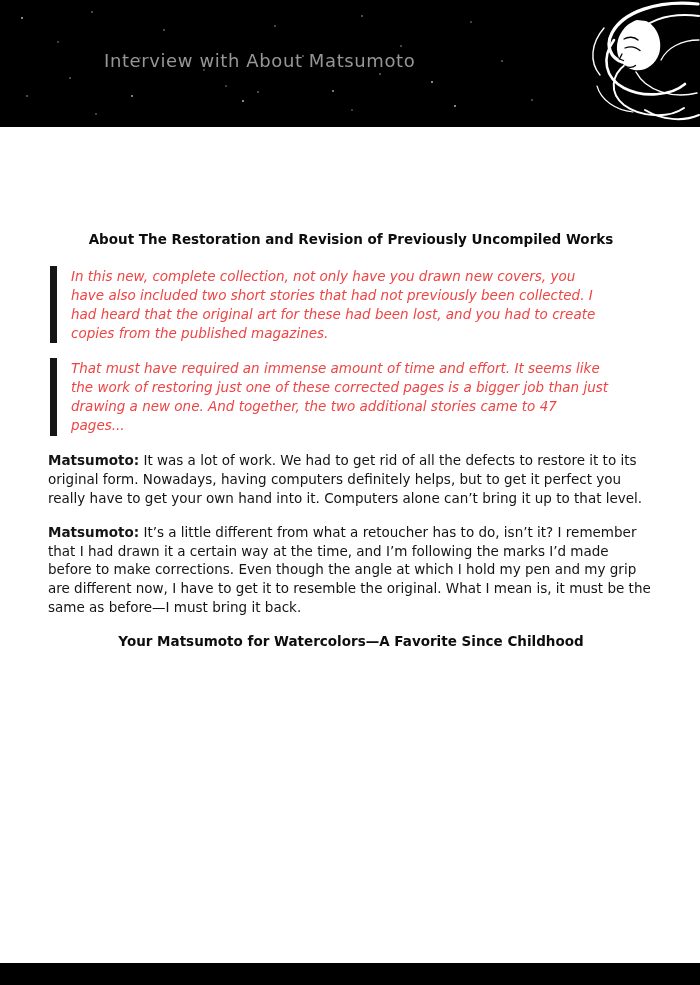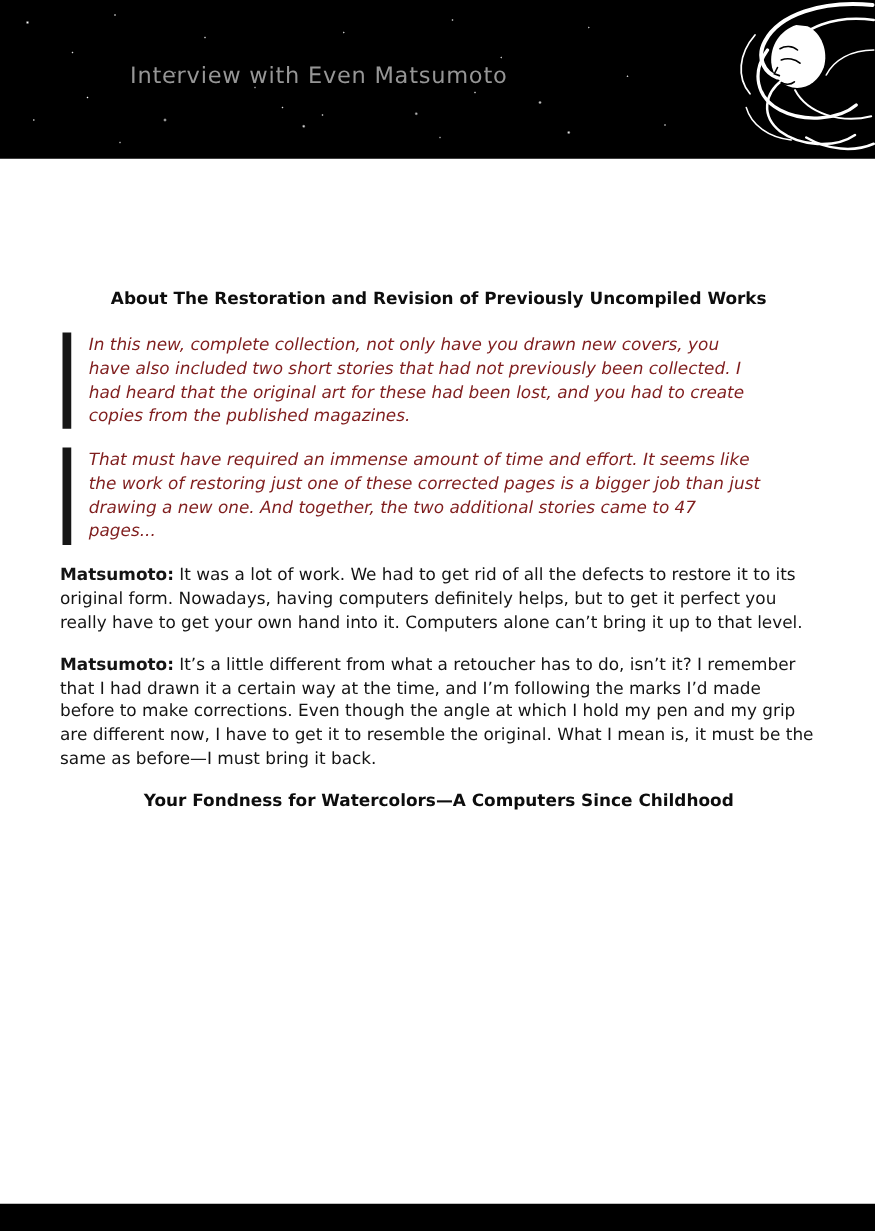--- a/index.html
+++ b/index.html
@@ -46,34 +46,34 @@
   .content{
     position:absolute;top:230px;left:48px;width:606px;
     font-size:13.5px;line-height:1.4;
   }
   .section-heading{
     font-size:13.5px;font-weight:bold;margin:0 0 17px 0;color:#0d0d0d;text-align:center;
   }
   .section-heading.second{margin-top:4px;}
   .quote{
     margin:0 0 15px 2px;padding:1px 0 1px 14px;width:540px;
-    border-left:7px solid #161616;font-style:italic;color:#7f1d1d;
+    border-left:7px solid #161616;font-style:italic;color:#ef4444;
   }
   .answer{margin:0 0 15px 0;}
   .speaker{font-weight:bold;}
   
   .footer{position:absolute;left:0;bottom:0;width:700px;height:22px;background:#000;}
 </style>
 </head>
 <body>
 
 <div class="page">
 
   <header class="header">
-    <div class="header-title">Interview with Even Matsumoto</div>
+    <div class="header-title">Interview with About Matsumoto</div>
     <svg class="portrait" width="215" height="127" viewBox="0 0 215 127" aria-hidden="true">
 
       <g stroke="#ffffff" fill="none" stroke-linecap="round">
         <path d="M213,4 C172,0 138,12 127,33 C120,46 126,58 137,62" stroke-width="3.2"></path>
         <path d="M214,16 C182,12 157,22 148,39" stroke-width="2"></path>
         <path d="M129,40 C116,58 120,78 139,88 C158,98 186,96 200,84" stroke-width="2.6"></path>
         <path d="M141,64 C126,75 124,93 139,105 C155,117 183,119 199,108" stroke-width="2"></path>
         <path d="M151,72 C161,91 188,99 212,93" stroke-width="1.5"></path>
         <path d="M119,28 C106,43 104,62 115,75" stroke-width="1.4"></path>
         <path d="M160,110 C177,120 198,122 214,115" stroke-width="2"></path>
@@ -106,20 +106,20 @@
 
     <p class="answer">
       <strong class="speaker">Matsumoto:</strong><span> It was a lot of work. We had to get rid of all the defects to restore it to its original form. Nowadays, having computers definitely helps, but to get it perfect you really have to get your own hand into it. Computers alone can’t bring it up to that level.</span>
     </p>
 
 
     <p class="answer">
       <strong class="speaker">Matsumoto:</strong><span> It’s a little different from what a retoucher has to do, isn’t it? I remember that I had drawn it a certain way at the time, and I’m following the marks I’d made before to make corrections. Even though the angle at which I hold my pen and my grip are different now, I have to get it to resemble the original. What I mean is, it must be the same as before—I must bring it back.</span>
     </p>
 
-    <h2 class="section-heading second">Your Fondness for Watercolors—A Computers Since Childhood</h2>
+    <h2 class="section-heading second">Your Matsumoto for Watercolors—A Favorite Since Childhood</h2>
 
 
   </main>
 
   <footer class="footer"></footer>
 
 </div>
 
 </body></html>

